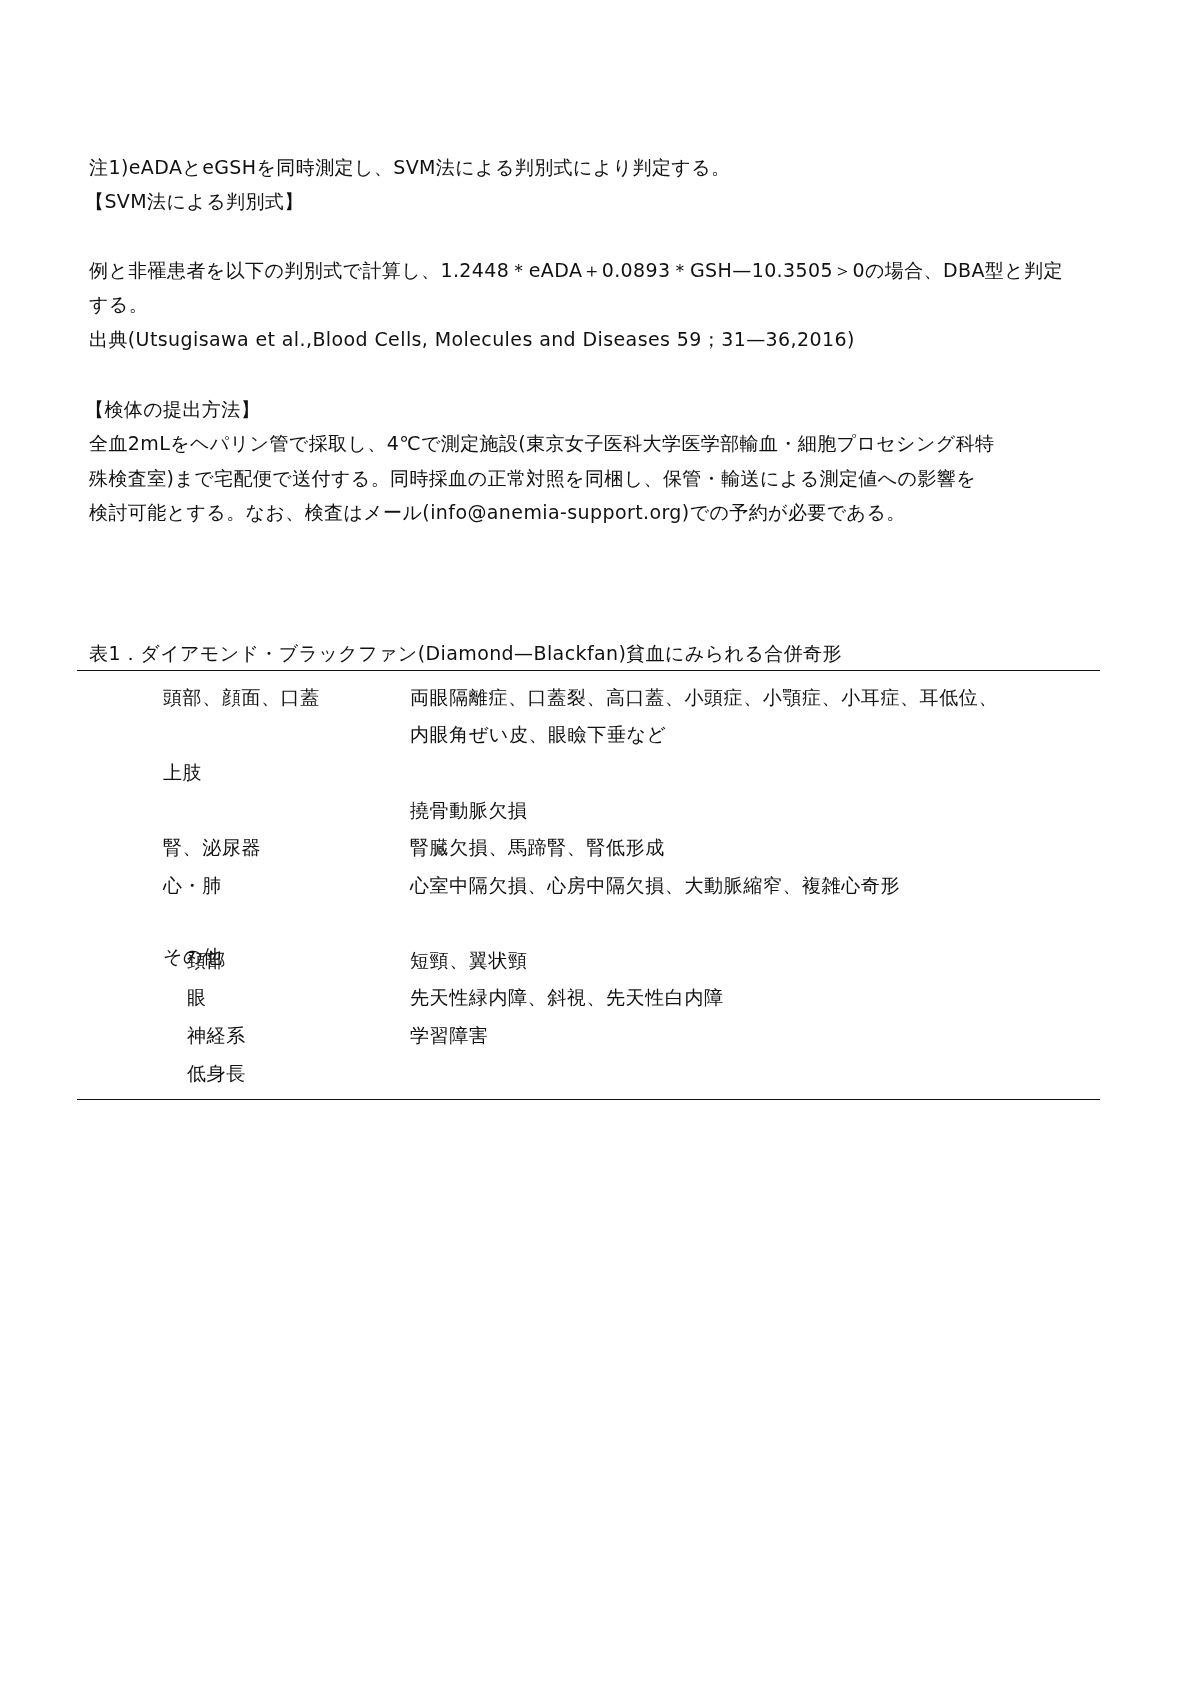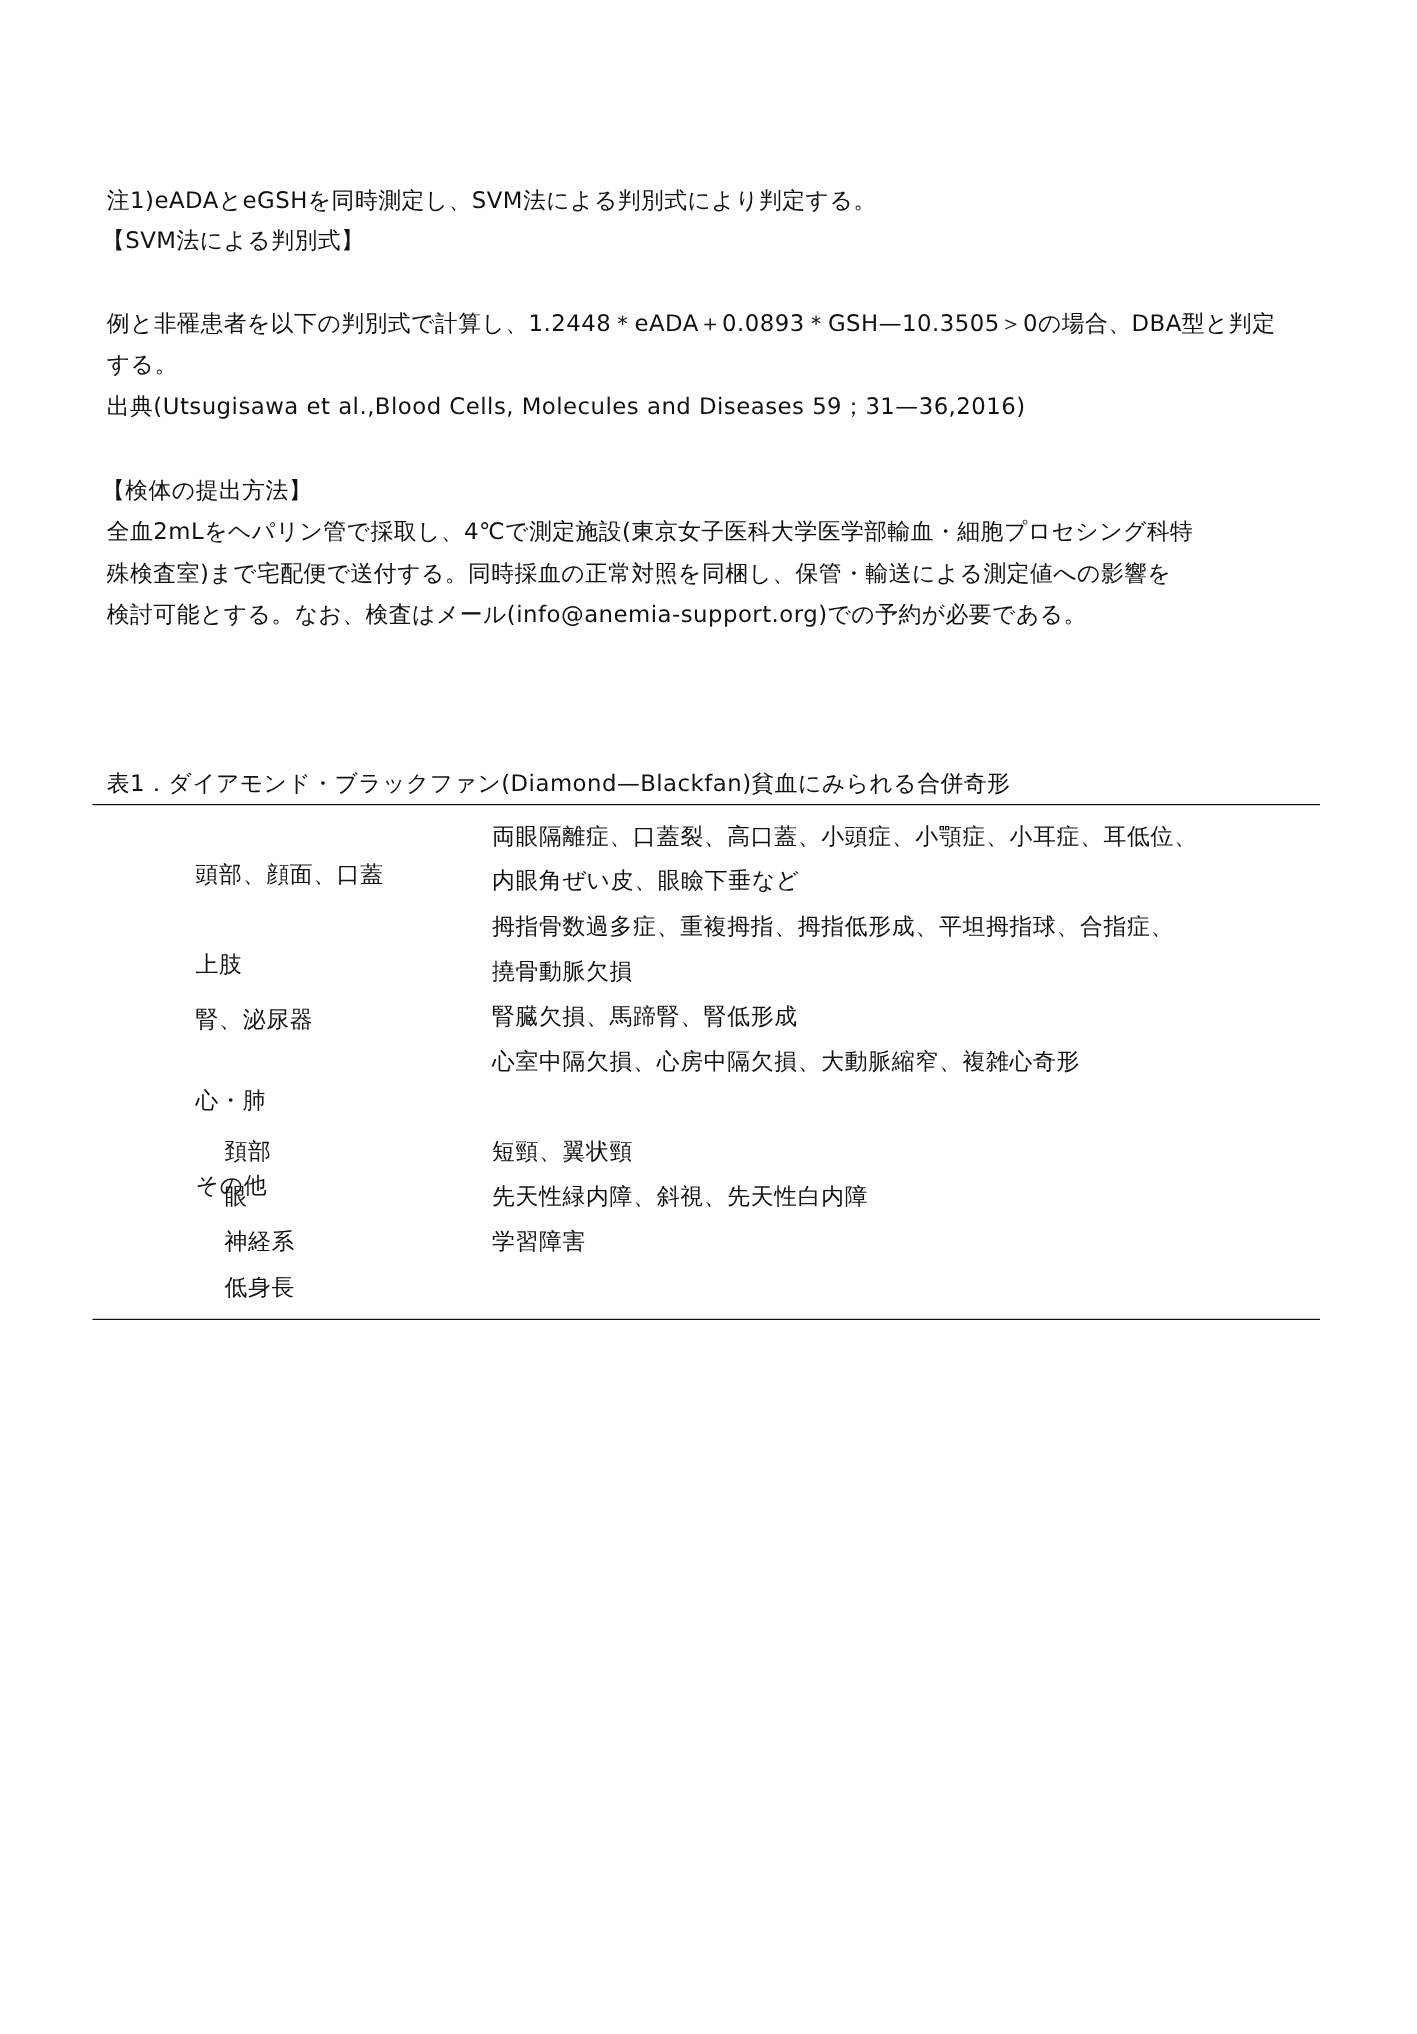--- a/index.html
+++ b/index.html
@@ -35,21 +35,21 @@
     height: 0;
     border-top: 1.6px solid #111;
   }
   .cell {
     position: absolute;
     font-size: 19px;
     line-height: 24px;
     white-space: nowrap;
     letter-spacing: 0.6px;
   }
-  .c1 { left: 163px; margin-top: 32px; }
+  .c1 { left: 163px; }
   .c1sub { left: 187px; }
   .c2 { left: 410px; }
 </style>
 </head>
 <body>
 
 <div class="page">
 
   <div class="line" style="top:155px;">注1)eADAとeGSHを同時測定し、SVM法による判別式により判定する。</div>
   <div class="line" style="top:189px; left:85px;">【SVM法による判別式】</div>
@@ -63,24 +63,23 @@
   <div class="line" style="top:466px;">殊検査室)まで宅配便で送付する。同時採血の正常対照を同梱し、保管・輸送による測定値への影響を</div>
 
   <div class="line" style="top:641px;">表1．ダイアモンド・ブラックファン(Diamond—Blackfan)貧血にみられる合併奇形</div>
   <div class="rule" style="top:670px;"></div>
 
   <div class="cell c1" style="top:685px;">頭部、顔面、口蓋</div>
   <div class="cell c2" style="top:685px;">両眼隔離症、口蓋裂、高口蓋、小頭症、小顎症、小耳症、耳低位、</div>
   <div class="cell c2" style="top:722px;">内眼角ぜい皮、眼瞼下垂など</div>
 
   <div class="cell c1" style="top:760px;">上肢</div>
-  <div class="cell c2" style="top:760px;">拇指骨数過多症、重複拇指、拇指低形成、平坦拇指球、合指症、</div>
   <div class="cell c2" style="top:798px;">撓骨動脈欠損</div>
 
-  <div class="cell c1" style="top:806px;">腎、泌尿器</div>
+  <div class="cell c1" style="top:835px;">腎、泌尿器</div>
   <div class="cell c2" style="top:835px;">腎臓欠損、馬蹄腎、腎低形成</div>
 
   <div class="cell c1" style="top:873px;">心・肺</div>
   <div class="cell c2" style="top:873px;">心室中隔欠損、心房中隔欠損、大動脈縮窄、複雑心奇形</div>
 
   <div class="cell c1" style="top:944px;">その他</div>
 
   <div class="cell c1sub" style="top:948px;">頚部</div>
   <div class="cell c2" style="top:948px;">短頸、翼状頸</div>
 

